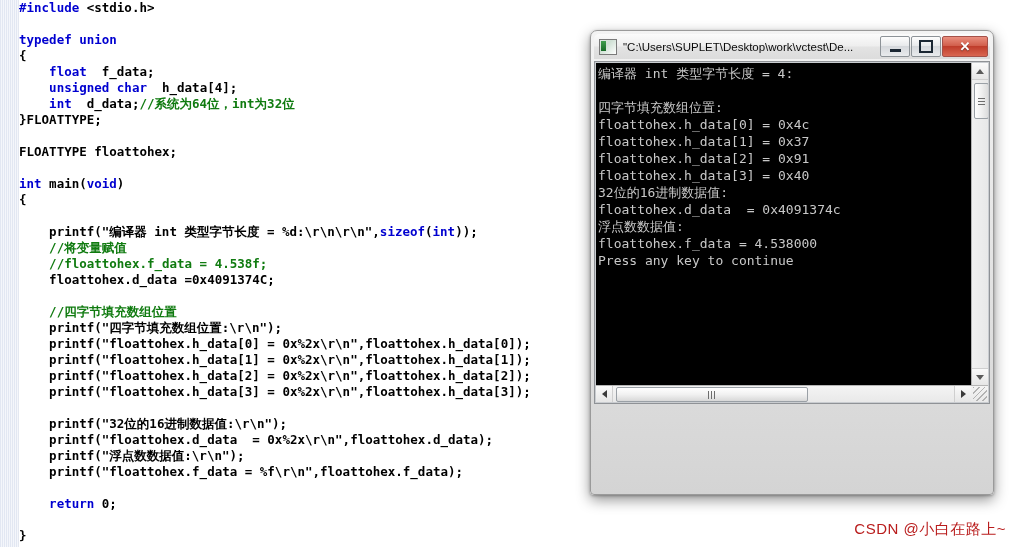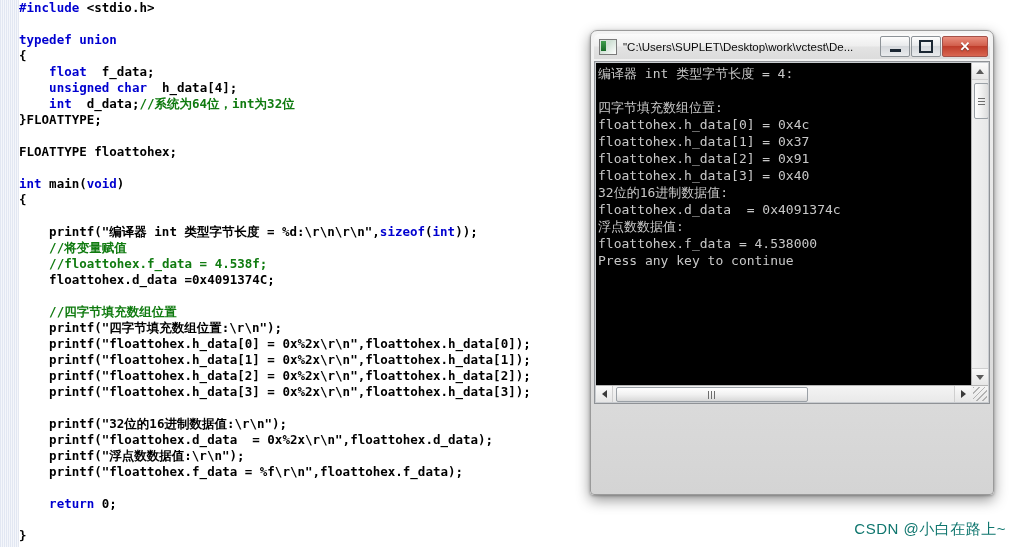--- a/index.html
+++ b/index.html
@@ -228,21 +228,21 @@
       repeating-linear-gradient(135deg, #a8a8a8 0 1px, transparent 1px 4px);
     opacity: .85;
   }
 
   
   #watermark {
     position: absolute;
     right: 14px; bottom: 8px;
     font-family: "Liberation Sans", sans-serif;
     font-size: 15px;
-    color: #0f766e;
+    color: #b91c1c;
     letter-spacing: .5px;
   }
 </style>
 </head>
 <body>
 
 <div id="editor-pane">
 
   <div id="editor-gutter"></div>
 

